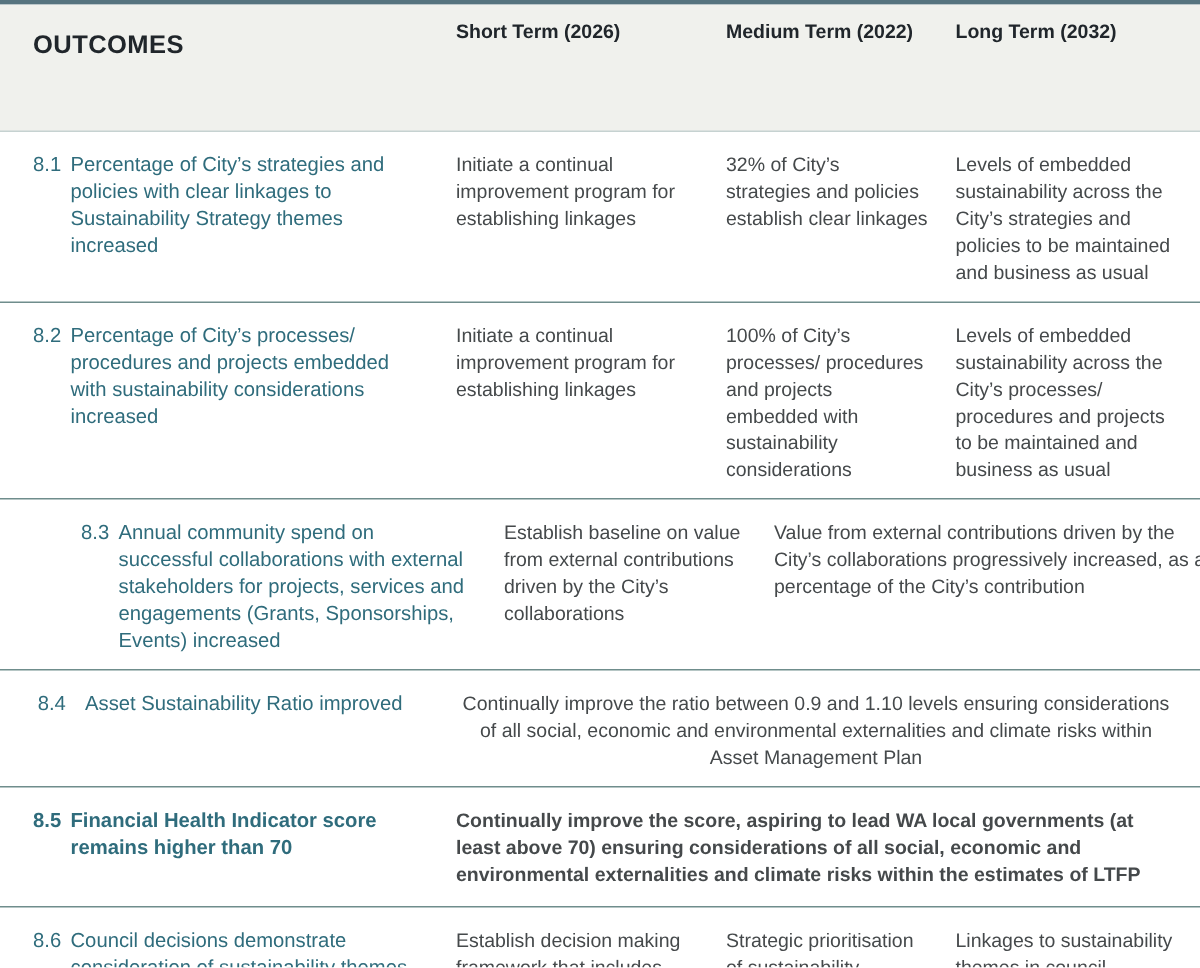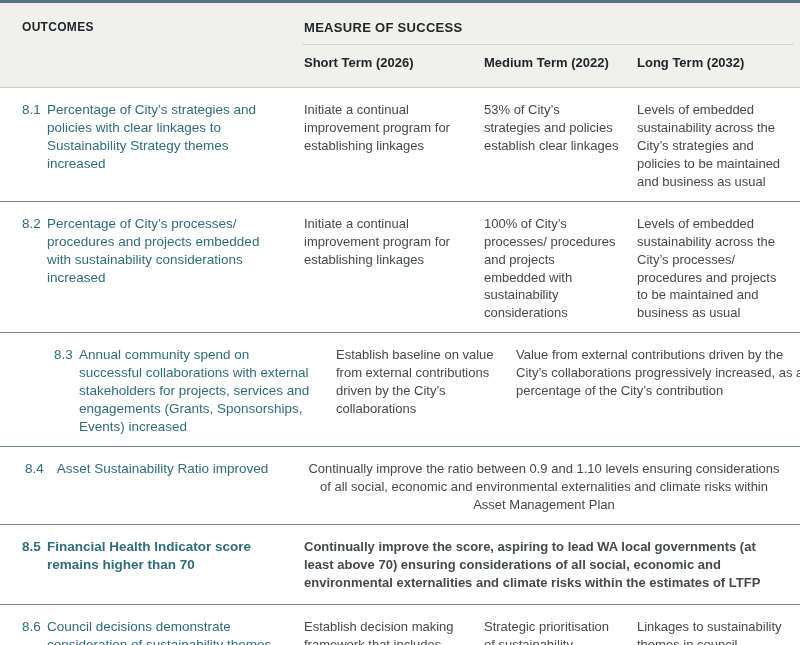--- a/index.html
+++ b/index.html
@@ -1,57 +1,56 @@
 <!DOCTYPE html>
 <html><head>
 <meta charset="utf-8">
 <style>
   html,body{margin:0;padding:0;background:#ffffff;}
   body{font-family:"Liberation Sans","DejaVu Sans",sans-serif;-webkit-font-smoothing:antialiased;}
   .table{position:relative;width:800px;height:645px;background:#ffffff;border-top:3px solid #56747f;box-sizing:border-box;overflow:hidden;}
 
   
   .thead{display:grid;grid-template-columns:302px 180px 153px 165px;background:#f0f1ed;border-bottom:1px solid #c6d2d1;box-sizing:border-box;height:85px;}
-  .h-outcomes{grid-column:1;padding:17px 0 0 22px;font-size:12px;font-weight:bold;color:#20262b;letter-spacing:.3px;}
+  .h-outcomes{grid-column:1;padding:17px 0 0 22px;font-size:17px;font-weight:bold;color:#20262b;letter-spacing:.3px;}
   .h-measure{grid-column:2 / span 3;display:flex;flex-direction:column;}
   .h-measure-title{padding:17px 0 9px 2px;font-size:13px;font-weight:bold;color:#20262b;letter-spacing:.3px;border-bottom:1px solid #d2d7cf;margin-right:6px;}
   .h-subcols{display:grid;grid-template-columns:180px 153px 165px;}
   .h-subcol{padding:10px 10px 0 2px;font-size:13px;font-weight:bold;color:#20262b;box-sizing:border-box;}
 
   
   .row{display:grid;grid-template-columns:302px 180px 153px 165px;border-bottom:1px solid #6f8d8c;box-sizing:border-box;}
   .row:last-child{border-bottom:none;}
   .outcome-cell{display:flex;padding:13px 24px 10px 22px;box-sizing:border-box;color:#2f6c7c;font-size:13.5px;line-height:1.33;}
   .outcome-num{flex:0 0 25px;}
   .outcome-text{flex:1;}
   .measure-cell{padding:13px 16px 10px 2px;box-sizing:border-box;color:#45494b;font-size:13px;line-height:1.38;}
 </style>
 </head>
 <body>
 
 <div class="table">
   <div class="thead">
     <div class="h-outcomes">OUTCOMES</div>
     <div class="h-measure">
-      <div class="h-measure-title">MEASURE OF SUCCESS</div>
       <div class="h-subcols">
         <div class="h-subcol">Short Term (2026)</div>
         <div class="h-subcol">Medium Term (2022)</div>
         <div class="h-subcol">Long Term (2032)</div>
       </div>
     </div>
   </div>
   <div id="rows">
       <div class="row" style="min-height: 108px;">
         <div class="outcome-cell">
           <span class="outcome-num">8.1</span>
           <span class="outcome-text">Percentage of City’s strategies and policies with clear linkages to Sustainability Strategy themes increased</span>
         </div>
         <div class="measure-cell">Initiate a continual improvement program for establishing linkages</div>
-        <div class="measure-cell">53% of City’s strategies and policies establish clear linkages</div>
+        <div class="measure-cell">32% of City’s strategies and policies establish clear linkages</div>
         <div class="measure-cell">Levels of embedded sustainability across the City’s strategies and policies to be maintained and business as usual</div>
       </div>
       <div class="row" style="min-height: 122px;">
         <div class="outcome-cell">
           <span class="outcome-num">8.2</span>
           <span class="outcome-text">Percentage of City’s processes/ procedures and projects embedded with sustainability considerations increased</span>
         </div>
         <div class="measure-cell">Initiate a continual improvement program for establishing linkages</div>
         <div class="measure-cell">100% of City’s processes/ procedures and projects embedded with sustainability considerations</div>
         <div class="measure-cell">Levels of embedded sustainability across the City’s processes/ procedures and projects to be maintained and business as usual</div>

